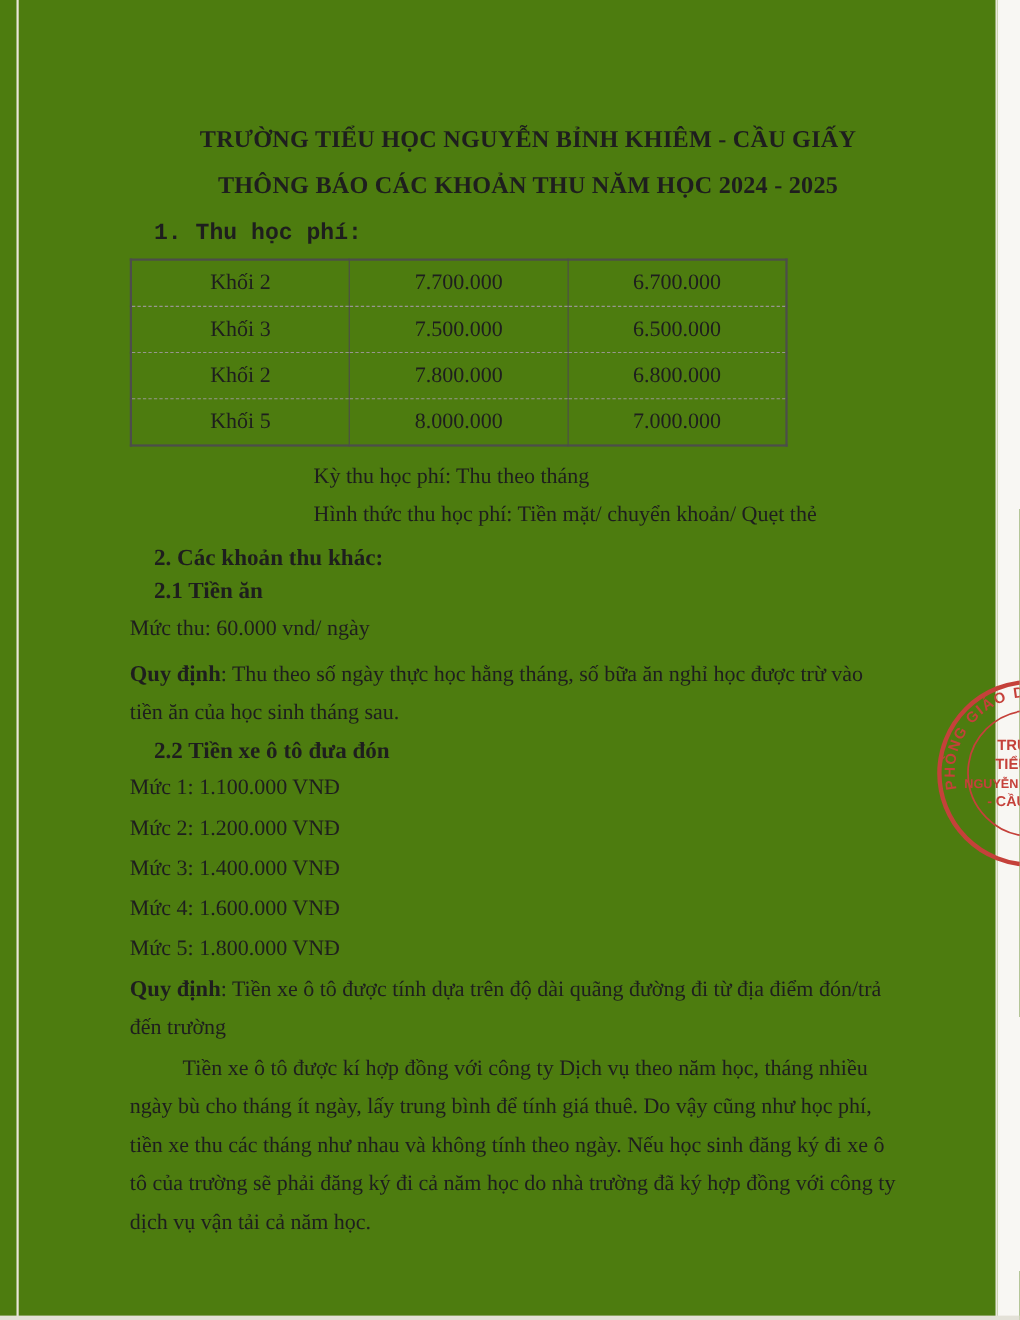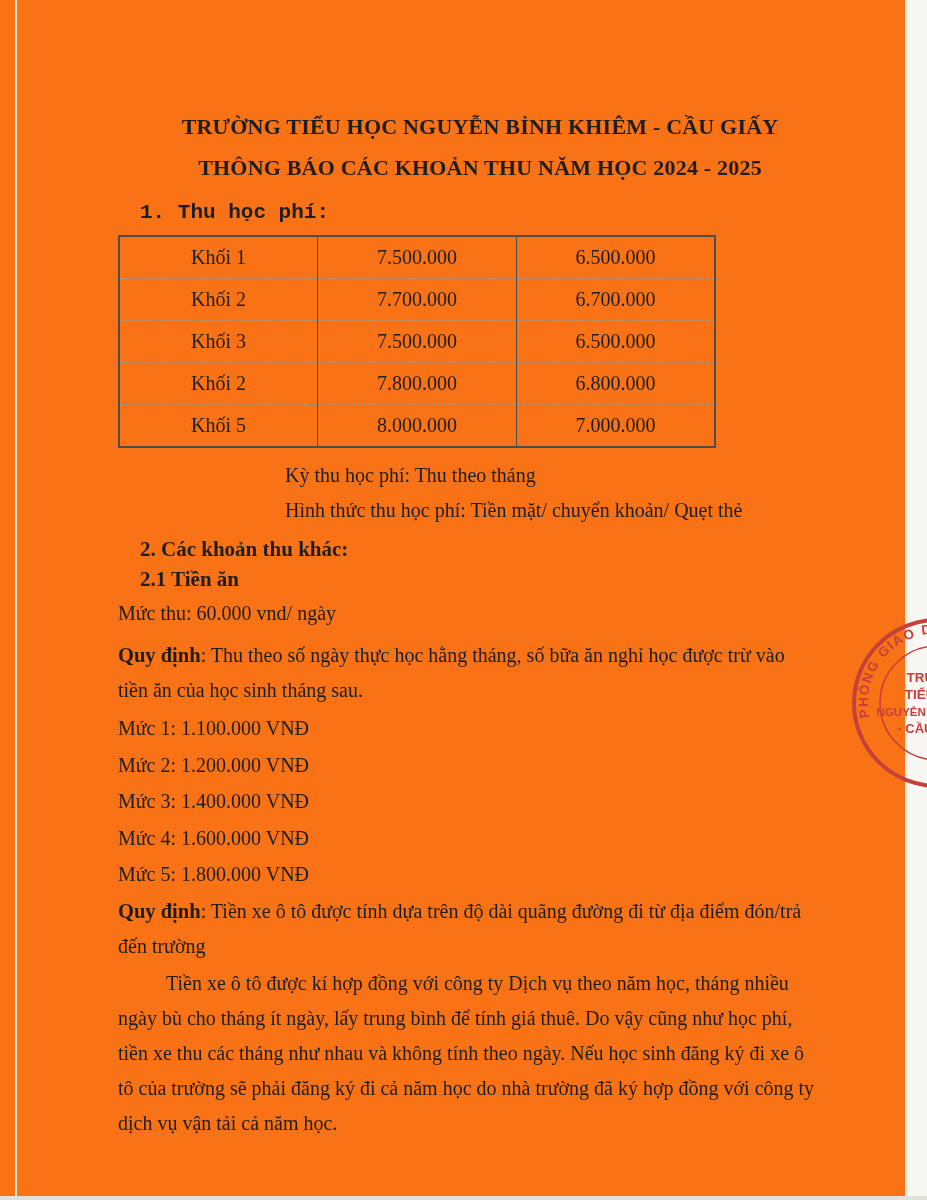--- a/index.html
+++ b/index.html
@@ -6,21 +6,21 @@
   body{
     width:927px;height:1200px;
     background:#ffffff;
     font-family:"Liberation Serif","DejaVu Serif",serif;
     color:#1e1e1e;
     overflow:hidden;
   }
   .page{
     position:relative;
     width:927px;height:1200px;
-    background:#f97316;
+    background:#4d7c0f;
     overflow:hidden;
   }
   
   .edge-left{position:absolute;left:15px;top:0;width:2px;height:1200px;background:#e9e6d8;}
   .edge-right{position:absolute;left:905px;top:0;width:2px;height:1200px;background:#ecead e0;background:#eae8dc;}
   .edge-right-shade{position:absolute;left:907px;top:0;width:20px;height:1200px;background:#f8f7f3;}
   .edge-bottom{position:absolute;left:0;top:1196px;width:927px;height:4px;background:#e3e1d7;}
 
   .content{
     position:absolute;left:118px;top:0;width:724px;
@@ -88,25 +88,20 @@
   <div class="content">
 
     <div class="doc-title t1">TRƯỜNG TIỂU HỌC NGUYỄN BỈNH KHIÊM - CẦU GIẤY</div>
     <div class="doc-title t2">THÔNG BÁO CÁC KHOẢN THU NĂM HỌC 2024 - 2025</div>
 
     <div class="h-num h1">1.  Thu học phí:</div>
 
     <table class="fees">
       <tbody>
       <tr class="data">
-        <td>Khối 1</td>
-        <td>7.500.000</td>
-        <td>6.500.000</td>
-      </tr>
-      <tr class="data">
         <td>Khối 2</td>
         <td>7.700.000</td>
         <td>6.700.000</td>
       </tr>
       <tr class="data">
         <td>Khối 3</td>
         <td>7.500.000</td>
         <td>6.500.000</td>
       </tr>
       <tr class="data">
@@ -126,20 +121,21 @@
     <div class="note">Hình thức thu học phí: Tiền mặt/ chuyển khoản/ Quẹt thẻ</div>
 
     <div class="h-num h2">2.  Các khoản thu khác:</div>
     <div class="h-num h21">2.1 Tiền ăn</div>
 
     <div class="plain">Mức thu: 60.000 vnd/ ngày</div>
 
     <div class="qd"><b>Quy định</b><span class="prewrap">: Thu theo số ngày thực học hằng tháng, số bữa ăn nghỉ học được trừ vào
 tiền ăn của học sinh tháng sau.</span></div>
 
+    <div class="h-num h21">2.2 Tiền xe ô tô đưa đón</div>
 
     <div class="levels">
       <div class="level">Mức 1: 1.100.000 VNĐ</div>
       <div class="level">Mức 2: 1.200.000 VNĐ</div>
       <div class="level">Mức 3: 1.400.000 VNĐ</div>
       <div class="level">Mức 4: 1.600.000 VNĐ</div>
       <div class="level">Mức 5: 1.800.000 VNĐ</div>
     </div>
 
     <div class="qd qd2"><b>Quy định</b><span class="prewrap">: Tiền xe ô tô được tính dựa trên độ dài quãng đường đi từ địa điểm đón/trả

